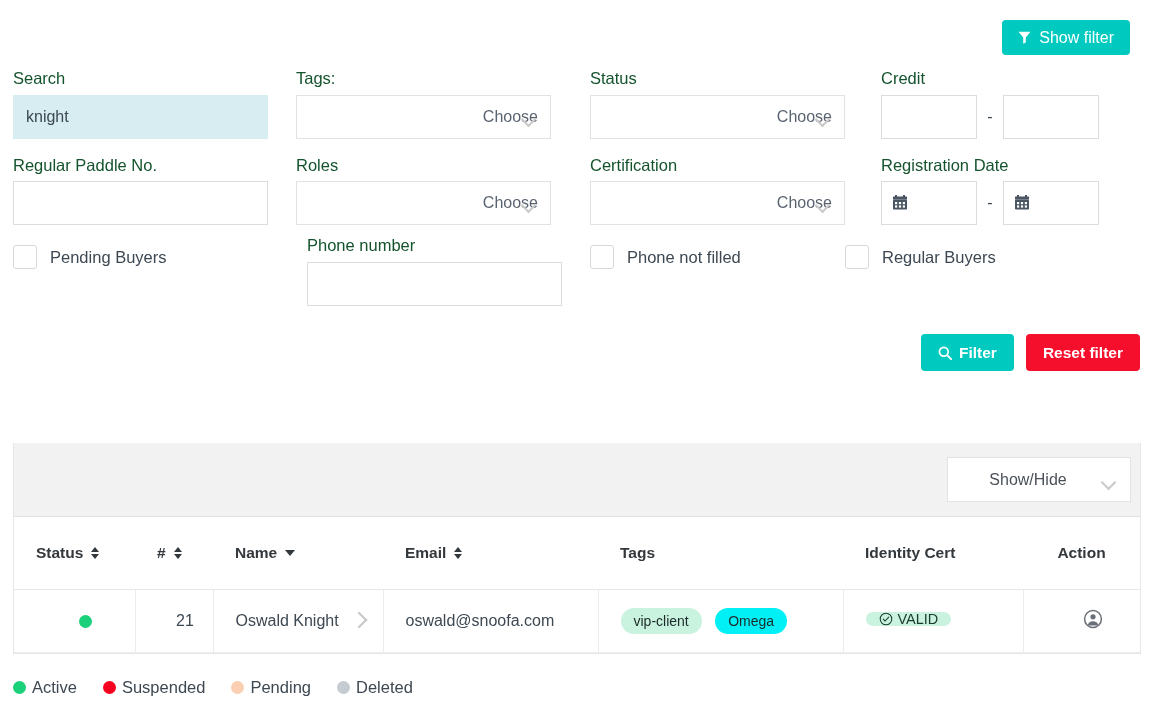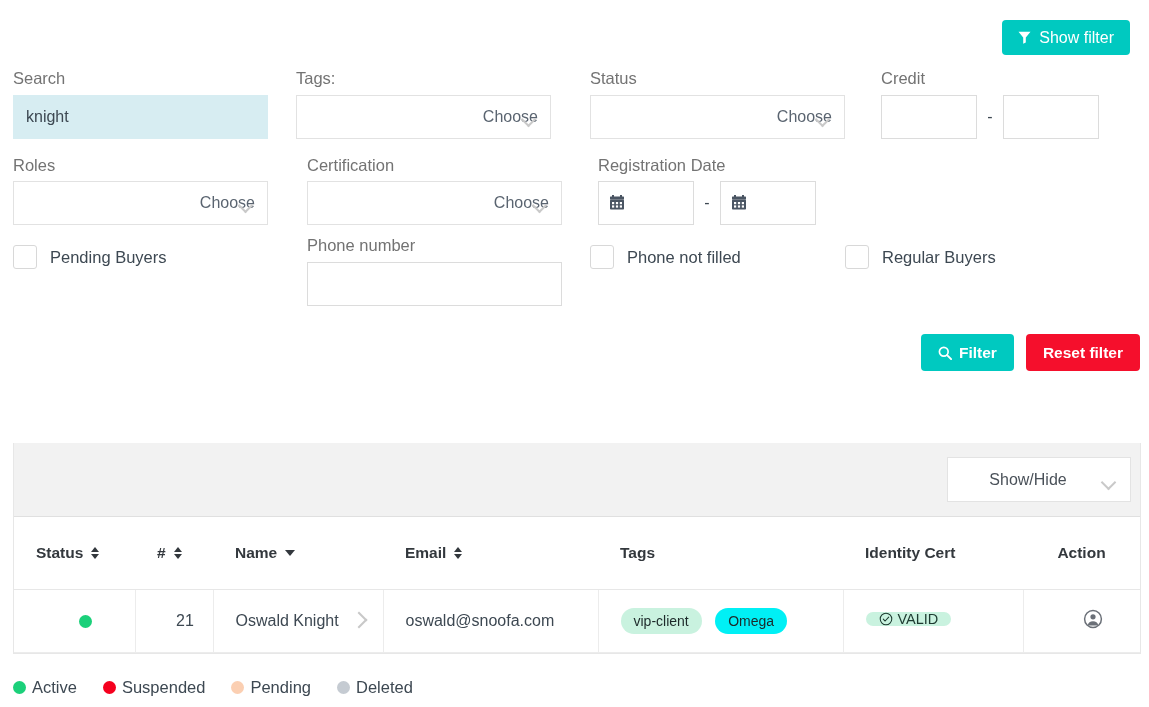--- a/index.html
+++ b/index.html
@@ -61,21 +61,21 @@
   .col {
     width: 255px;
     margin-right: 28px;
   }
   .col.c2 { width: 255px; margin-right: 39px; }
   .col.c3 { width: 255px; margin-right: 36px; }
   .col.c4 { width: 255px; margin-right: 0; }
 
   .fl {
     font-size: 16.5px;
-    color: #737373;
+    color: #14532d;
     line-height: 1;
     margin-bottom: 8px;
     display: block;
     font-family: "Liberation Sans", sans-serif;
   }
   .fin {
     width: 100%;
     box-sizing: border-box;
     height: 44px;
     border: 1px solid #dcdcdc;
@@ -402,20 +402,24 @@
         <input class="fin" value="" style="">
         <span class="dash">-</span>
         <input class="fin" value="" style="">
       </div>
     </div>
   </div>
 
   <div class="spacer18"></div>
 
   <div class="frow">
+    <div class="col">
+      <label class="fl">Regular Paddle No.</label>
+      <input class="fin" value="" style="">
+    </div>
     <div class="col c2">
       <label class="fl">Roles</label>
       <div class="sel">
         <span>Choose</span>
         <span class="chev"></span>
       </div>
     </div>
     <div class="col c3">
       <label class="fl">Certification</label>
       <div class="sel">

